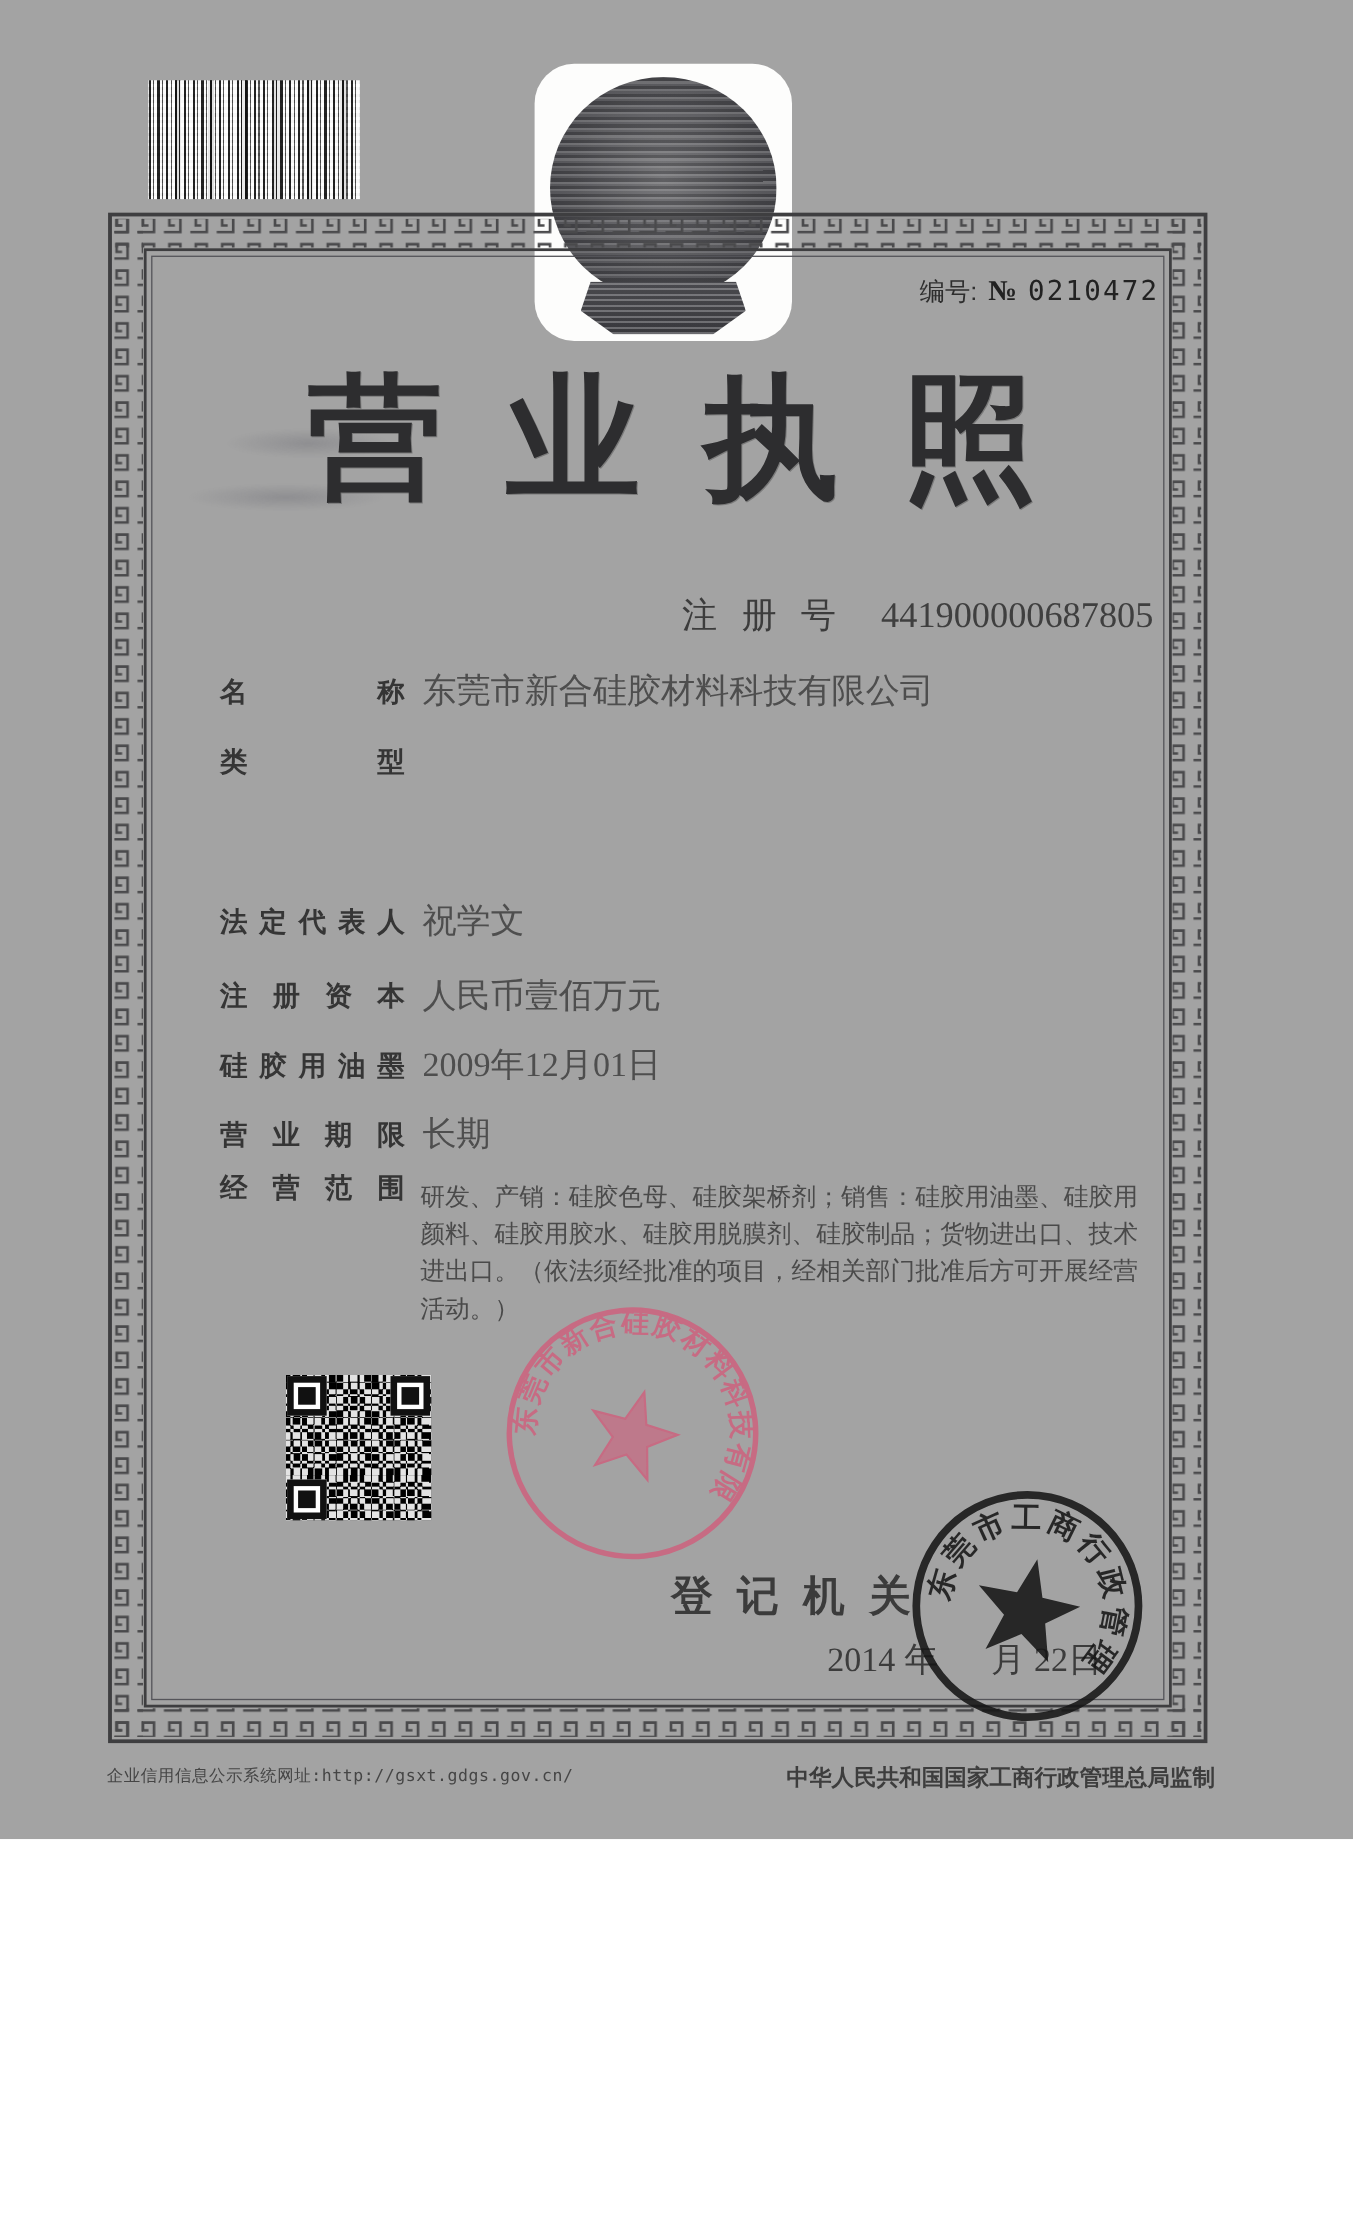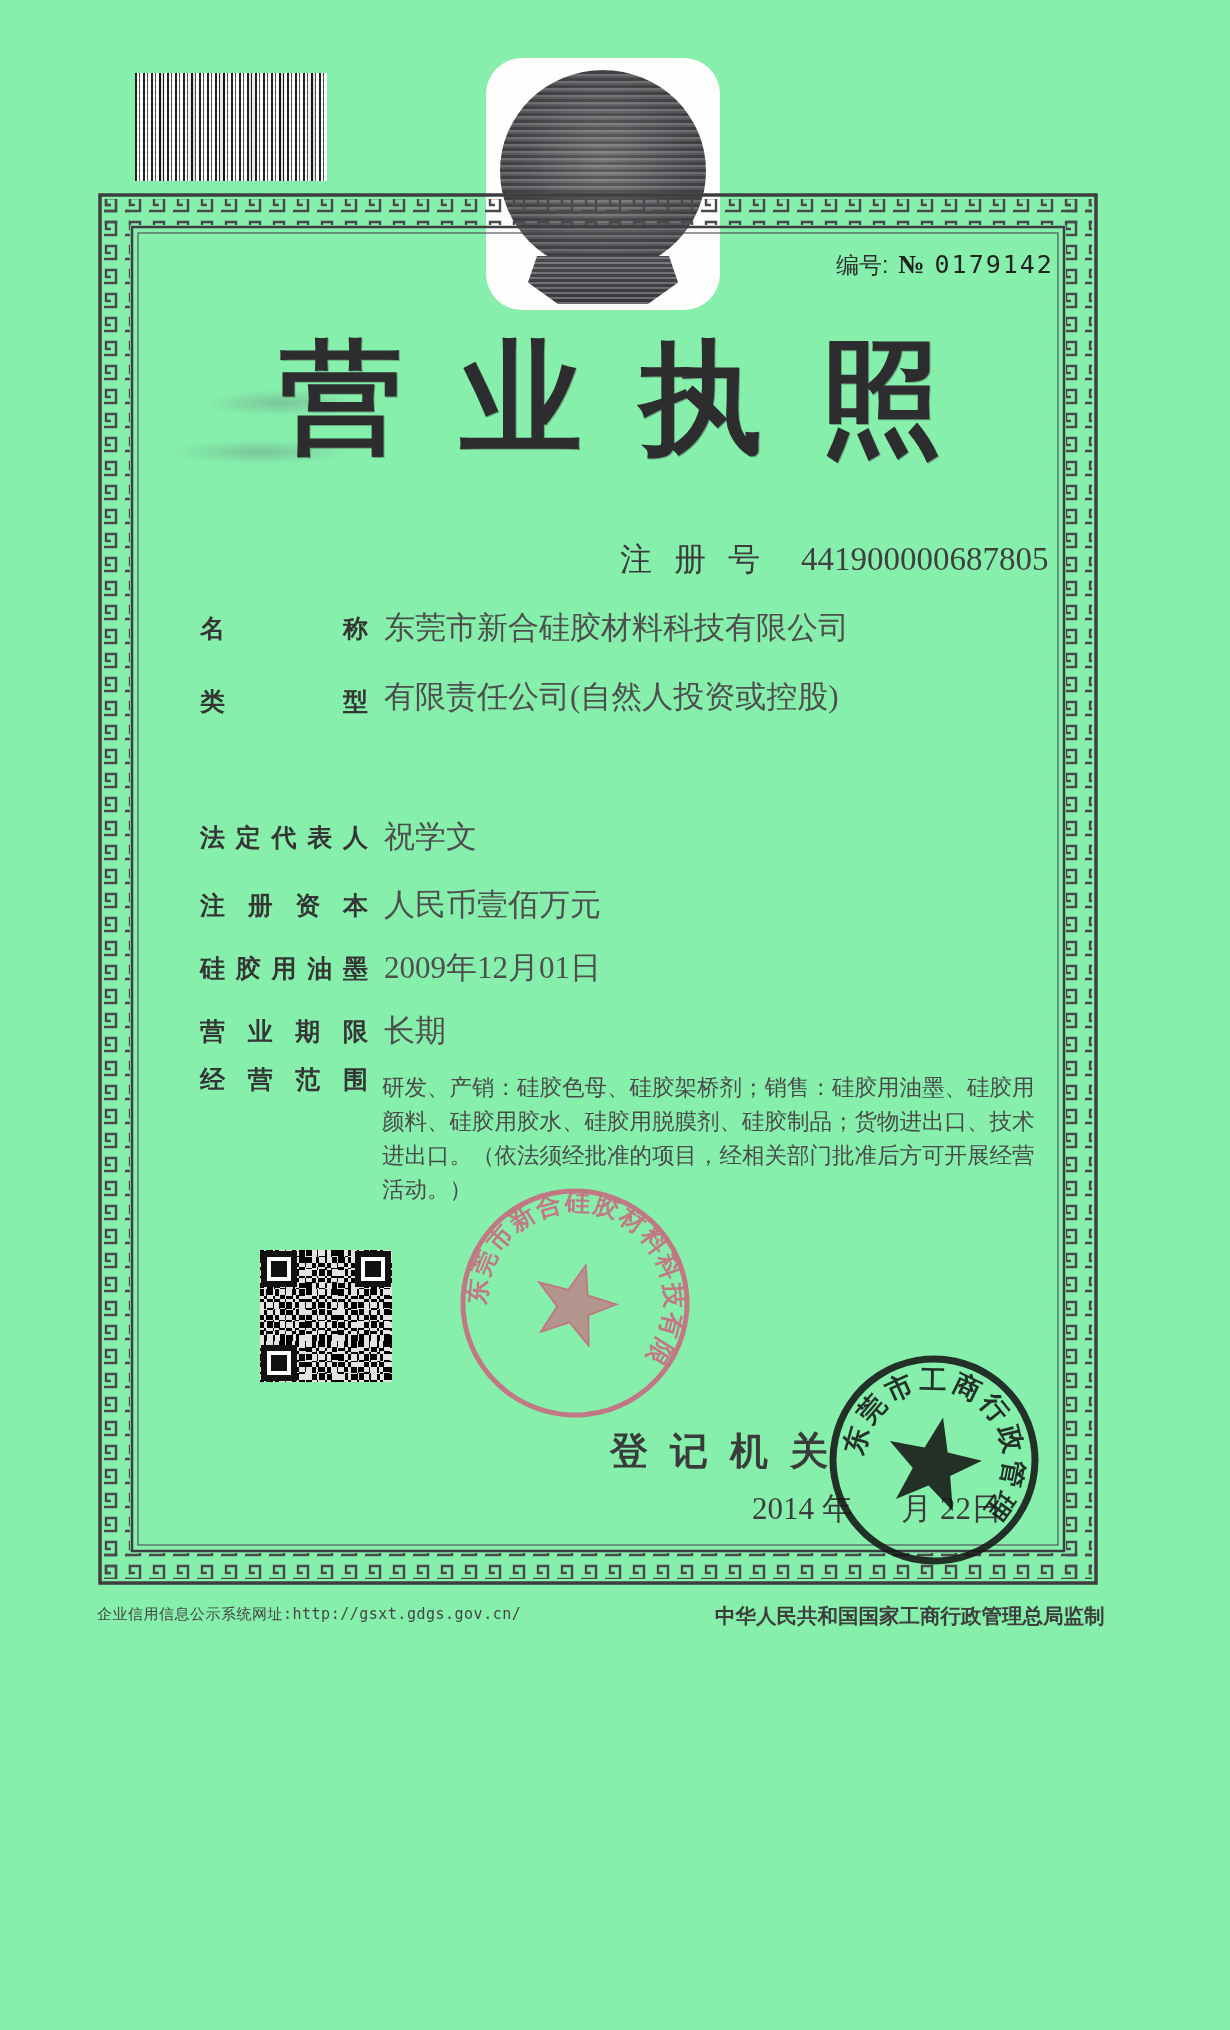--- a/index.html
+++ b/index.html
@@ -1,18 +1,18 @@
 <!DOCTYPE html>
 <html><head>
 <meta charset="utf-8">
 <style>
   html,body { margin:0; padding:0; background:#ffffff; }
   .page {
-    position:relative; width:1230px; height:2030px;
-    background:#86efac; overflow:hidden;
+    position:relative; width:1230px; height:1672px;
+    background:#a3a3a3; overflow:hidden;
     font-family:"Liberation Serif","DejaVu Serif",serif;
     color:#3a3a3a;
   }
 
   
   .barcode {
     position:absolute; left:135px; top:73px; width:192px; height:108px;
     background-color:#ededed;
     background-image:
       repeating-linear-gradient(90deg, rgba(18,18,18,.92) 0 2px, rgba(255,255,255,.85) 2px 4px, rgba(25,25,25,.7) 4px 5px, rgba(255,255,255,.9) 5px 8px),
@@ -134,37 +134,36 @@
     <rect x="6" y="6" width="26" height="1380" fill="url(#mea)"></rect>
     <rect x="968" y="6" width="26" height="1380" fill="url(#mea)"></rect>
   </svg>
 
   <div class="smudge" style="left:205px; top:390px; width:150px; height:26px;"></div>
   <div class="smudge" style="left:170px; top:440px; width:180px; height:24px;"></div>
 
   <div class="serial">
     <span class="serial-label">编号:</span>
     <span class="serial-no-sign">№</span>
-    <span class="serial-number">0179142</span>
+    <span class="serial-number">0210472</span>
   </div>
 
   <div class="title">营业执照</div>
 
   <div class="regno">
     <span class="regno-label">注 册 号</span>
     <span class="regno-number">441900000687805</span>
   </div>
 
   <div class="row" style="top:607px;">
     <span class="flabel">名称</span>
     <span class="fvalue">东莞市新合硅胶材料科技有限公司</span>
   </div>
   <div class="row" style="top:676px;align-items:flex-end;">
     <span class="flabel">类型</span>
-    <span class="fvalue">有限责任公司(自然人投资或控股)</span>
   </div>
   <div class="row" style="top:816px;">
     <span class="flabel">法定代表人</span>
     <span class="fvalue">祝学文</span>
   </div>
   <div class="row" style="top:884px;">
     <span class="flabel">注册资本</span>
     <span class="fvalue">人民币壹佰万元</span>
   </div>
   <div class="row" style="top:947px;">

